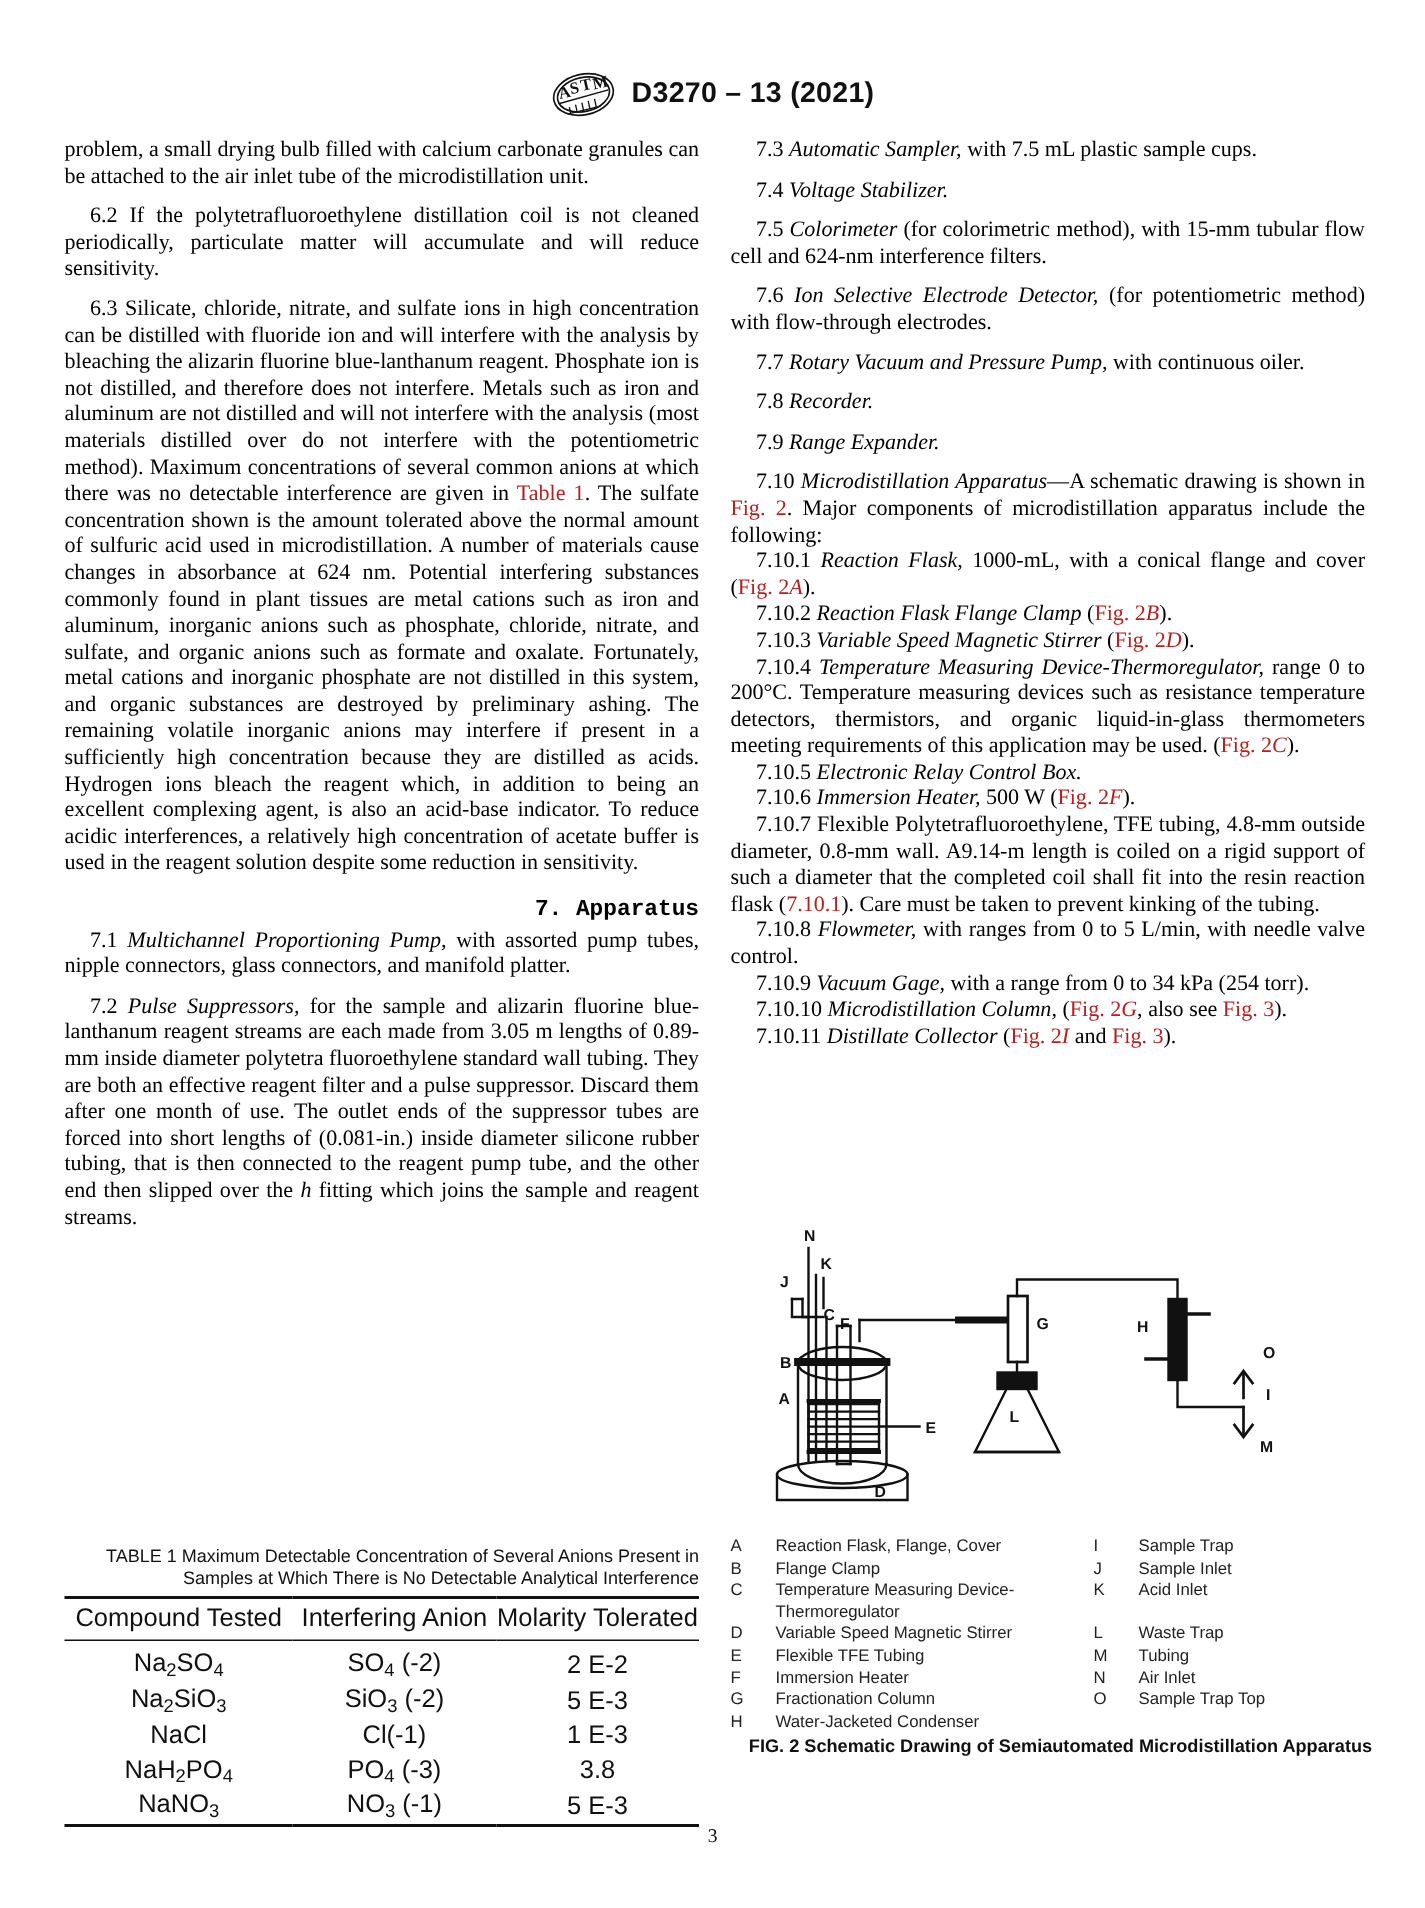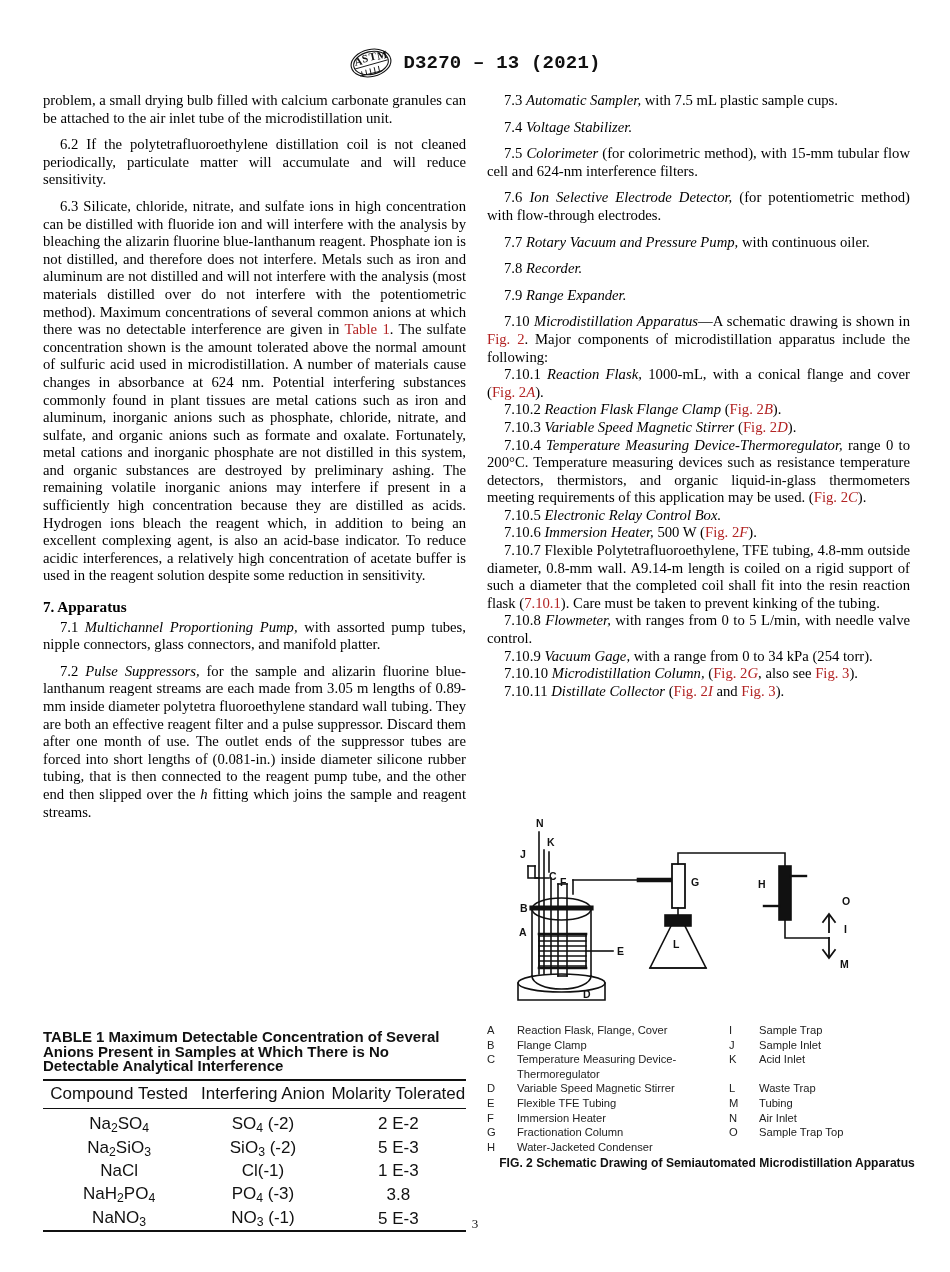--- a/index.html
+++ b/index.html
@@ -26,21 +26,21 @@
     align-items: center;
     justify-content: center;
     gap: 10px;
   }
   .astm-logo {
     width: 44px;
     height: 30px;
     display: block;
   }
   .doc-designation {
-    font-family: Liberation Mono, monospace;
+    font-family: Liberation Sans, sans-serif;
     font-weight: bold;
     font-size: 19px;
     letter-spacing: 0.2px;
     color: #111;
   }
 
   
   .columns {
     position: absolute;
     top: 92px;
@@ -67,40 +67,40 @@
     text-align: justify;
   }
   p.para.cont { text-indent: 0; }
   p.gap { margin-top: 9px; }
   p.tight { margin-top: 0px; }
 
   .it { font-style: italic; }
   .xref { color: #b22222; }
 
   h3.section-head {
-    font-family: Liberation Serif, serif;
+    font-family: Liberation Mono, monospace;
     font-weight: bold;
     font-size: 15.2px;
     margin: 13px 0 3px 0;
     text-indent: 0;
-    text-align: left;
+    text-align: right;
   }
 
   
   .table-wrap {
     position: absolute;
     left: 43px;
     top: 1030px;
     width: 423px;
     font-family: "Liberation Sans", sans-serif;
   }
   .table-title {
-    font-size: 15px;
-    font-weight: bold;
-    text-align: left;
+    font-size: 12px;
+    font-weight: normal;
+    text-align: right;
     line-height: 14.6px;
     margin-bottom: 5px;
     color: #111;
   }
   table.data-table {
     width: 100%;
     border-collapse: collapse;
     font-size: 17px;
     color: #111;
   }

